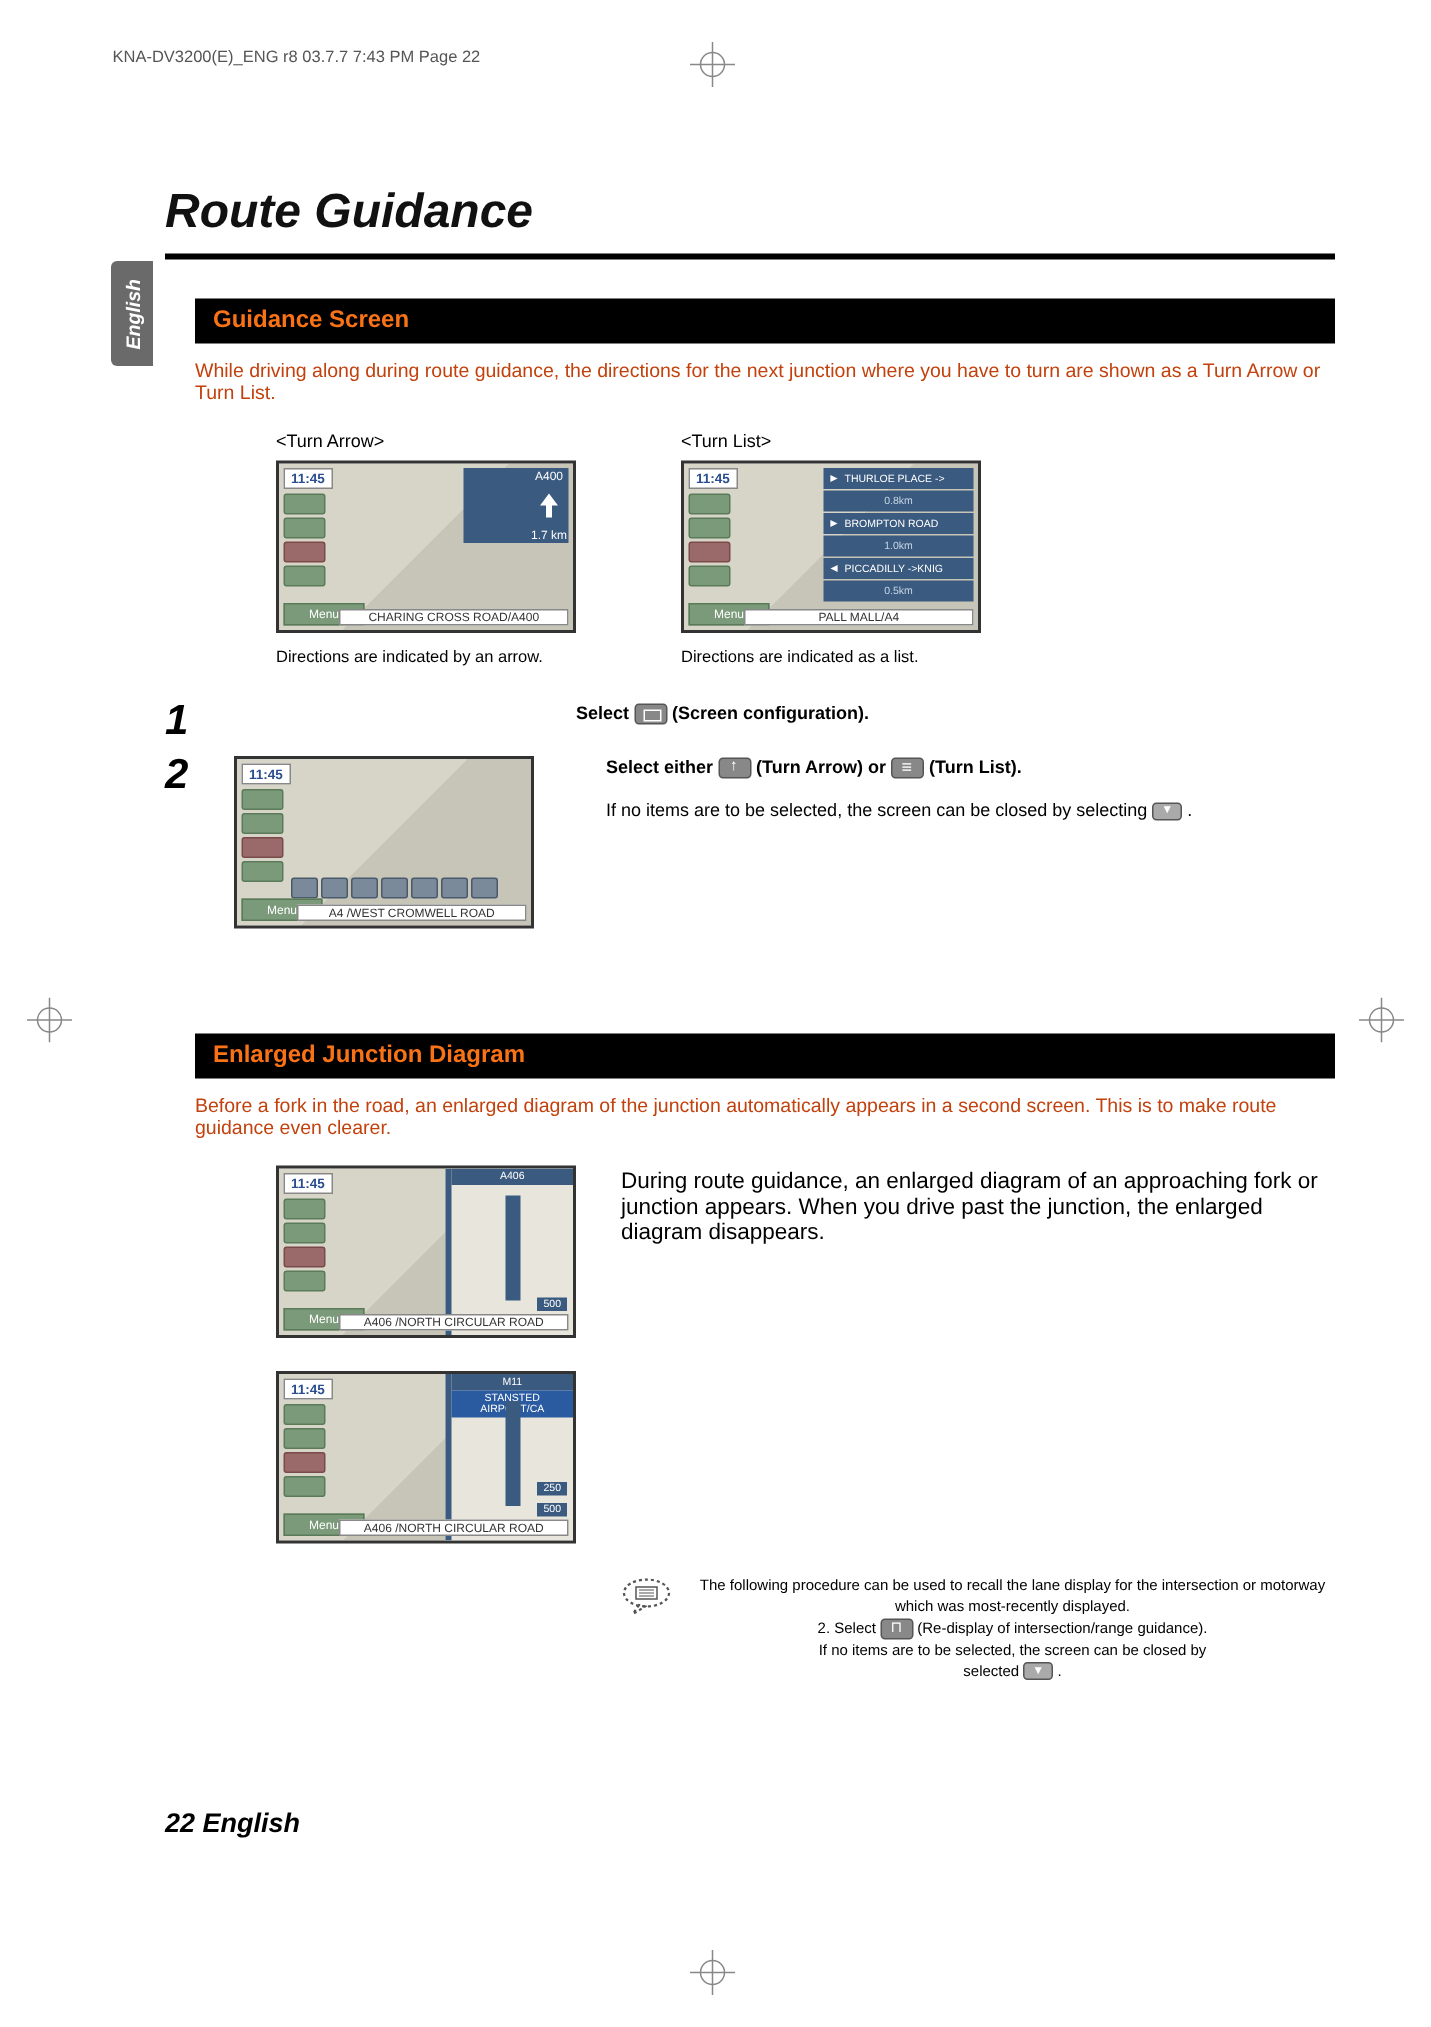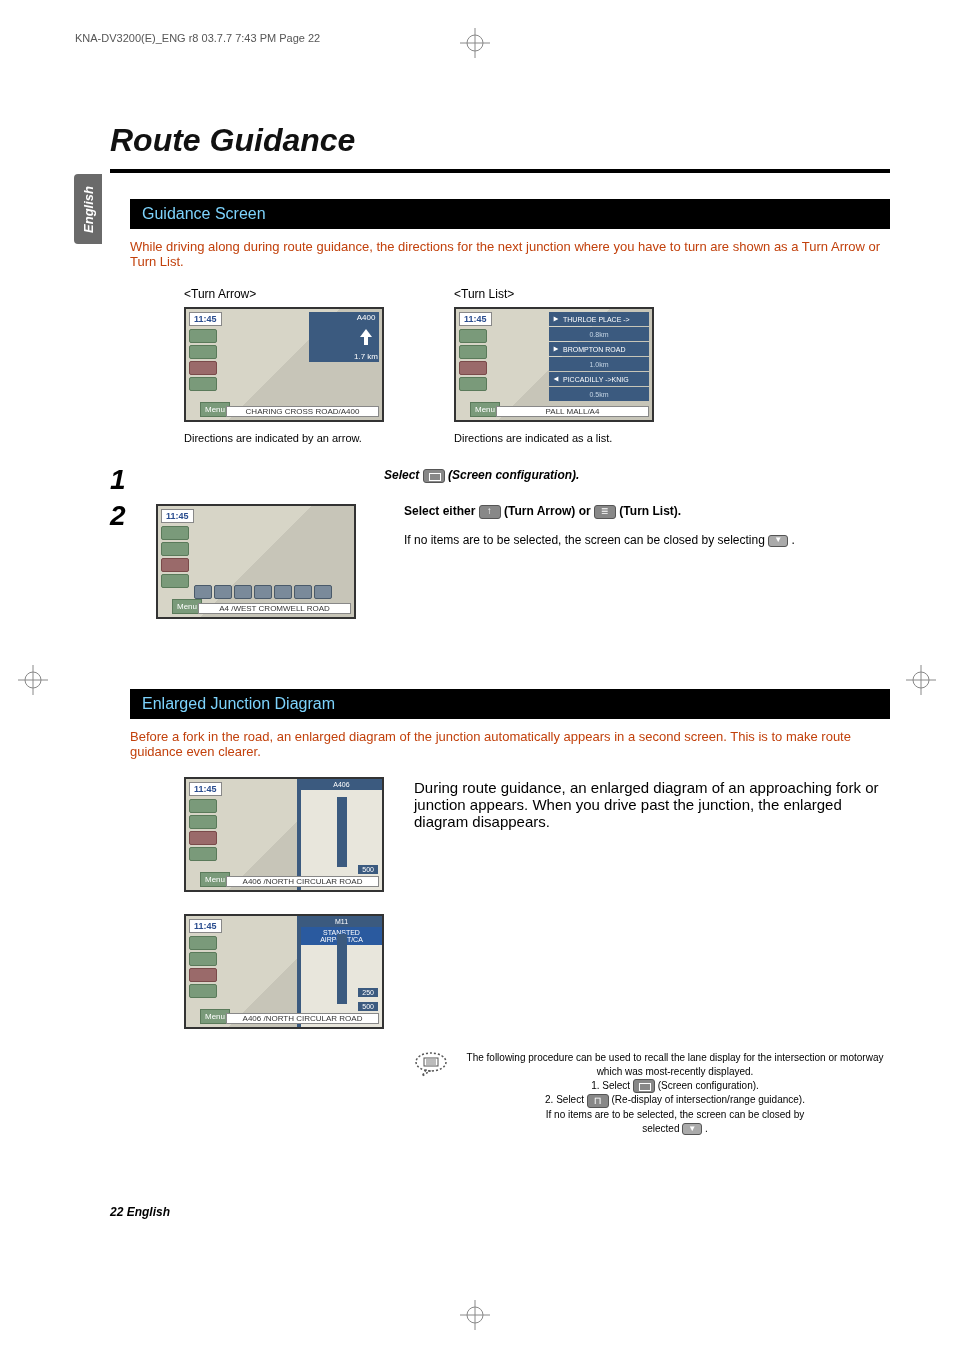--- a/index.html
+++ b/index.html
@@ -80,24 +80,24 @@
       color: #111;
       margin-bottom: 10px;
     }
     .title-underline {
       height: 4px;
       background: #000;
       margin-bottom: 26px;
     }
     .section-bar {
       background: #000;
-      color: #7dd3fc;
+      color: #f97316;
       padding: 6px 12px;
       font-size: 16px;
-      font-weight: normal;
+      font-weight: bold;
       margin-bottom: 10px;
       margin-left: 20px;
     }
     .section-intro {
       font-size: 13px;
       color: #c2410c;
       margin-left: 20px;
       margin-bottom: 18px;
     }
     .two-col {
@@ -149,25 +149,25 @@
       border: 1px solid #5a7a5a;
       border-radius: 2px;
     }
     .shot-left-btn.red {
       background: #9a6a6a;
       border-color: #7a4a4a;
     }
     .shot-menu {
       position: absolute;
       bottom: 3px;
-      left: 14px;
+      left: 3px;
       background: #7a9a7a;
       color: #fff;
       font-size: 8px;
-      padding: 2px 4px;
+      padding: 2px 16px;
       border: 1px solid #5a7a5a;
     }
     .shot-bottom-bar {
       position: absolute;
       bottom: 3px;
       left: 40px;
       right: 3px;
       background: #fff;
       color: #333;
       font-size: 8px;
@@ -350,21 +350,21 @@
     .note-text {
       font-size: 10px;
       color: #000;
       line-height: 1.4;
       text-align: center;
     }
     .page-footer {
       position: absolute;
       top: 1205px;
       left: 110px;
-      font-size: 12px;
+      font-size: 18px;
       font-weight: bold;
       font-style: italic;
       color: #000;
     }
     .shot-toolbar {
       position: absolute;
       bottom: 18px;
       left: 36px;
       display: flex;
       gap: 2px;
@@ -523,21 +523,21 @@
         <div class="shot-menu">Menu</div>
         <div class="shot-bottom-bar">PALL MALL/A4</div>
       </div>
       <p class="caption">Directions are indicated as a list.</p>
     </div>
   </div>
 
   <div class="step-row">
     <div class="step-num">1</div>
     <div class="step-body">
-      <div style="display:flex; gap: 28px; font-style: italic;">
+      <div style="display:flex; gap: 28px;">
         <div style="width:200px;"></div>
         <div class="step-text">
           <b><span>Select </span><span class="inline-icon screen-config"></span><span> (Screen configuration).</span></b>
         </div>
       </div>
     </div>
   </div>
 
   <div class="step-row" style="margin-top:4px;">
     <div class="step-num">2</div>
@@ -627,23 +627,20 @@
           <rect x="10" y="7" width="14" height="8" fill="none" stroke="#555" stroke-width="1"></rect>
           <line x1="12" y1="9" x2="22" y2="9" stroke="#555" stroke-width="0.8"></line>
           <line x1="12" y1="11" x2="22" y2="11" stroke="#555" stroke-width="0.8"></line>
           <line x1="12" y1="13" x2="22" y2="13" stroke="#555" stroke-width="0.8"></line>
           <path d="M12 19 L8 25 L16 20 Z" fill="none" stroke="#555" stroke-width="1.5" stroke-dasharray="2 2"></path>
         </svg>
       </div>
       <div class="note-text">
         <div>The following procedure can be used to recall the lane display for the intersection or motorway which was most-recently displayed.</div>
         <div>
-          <span>1. Select </span><span class="inline-icon screen-config"></span><span> (Screen configuration).</span>
-        </div>
-        <div>
           <span>2. Select </span><span class="inline-icon road-icon"></span><span> (Re-display of intersection/range guidance).</span>
         </div>
         <div>   If no items are to be selected, the screen can be closed by</div>
         <div>
           <span>   selected </span><span class="inline-icon down-arrow"></span><span> .</span>
         </div>
       </div>
     </div>
   </div>
 </div>

